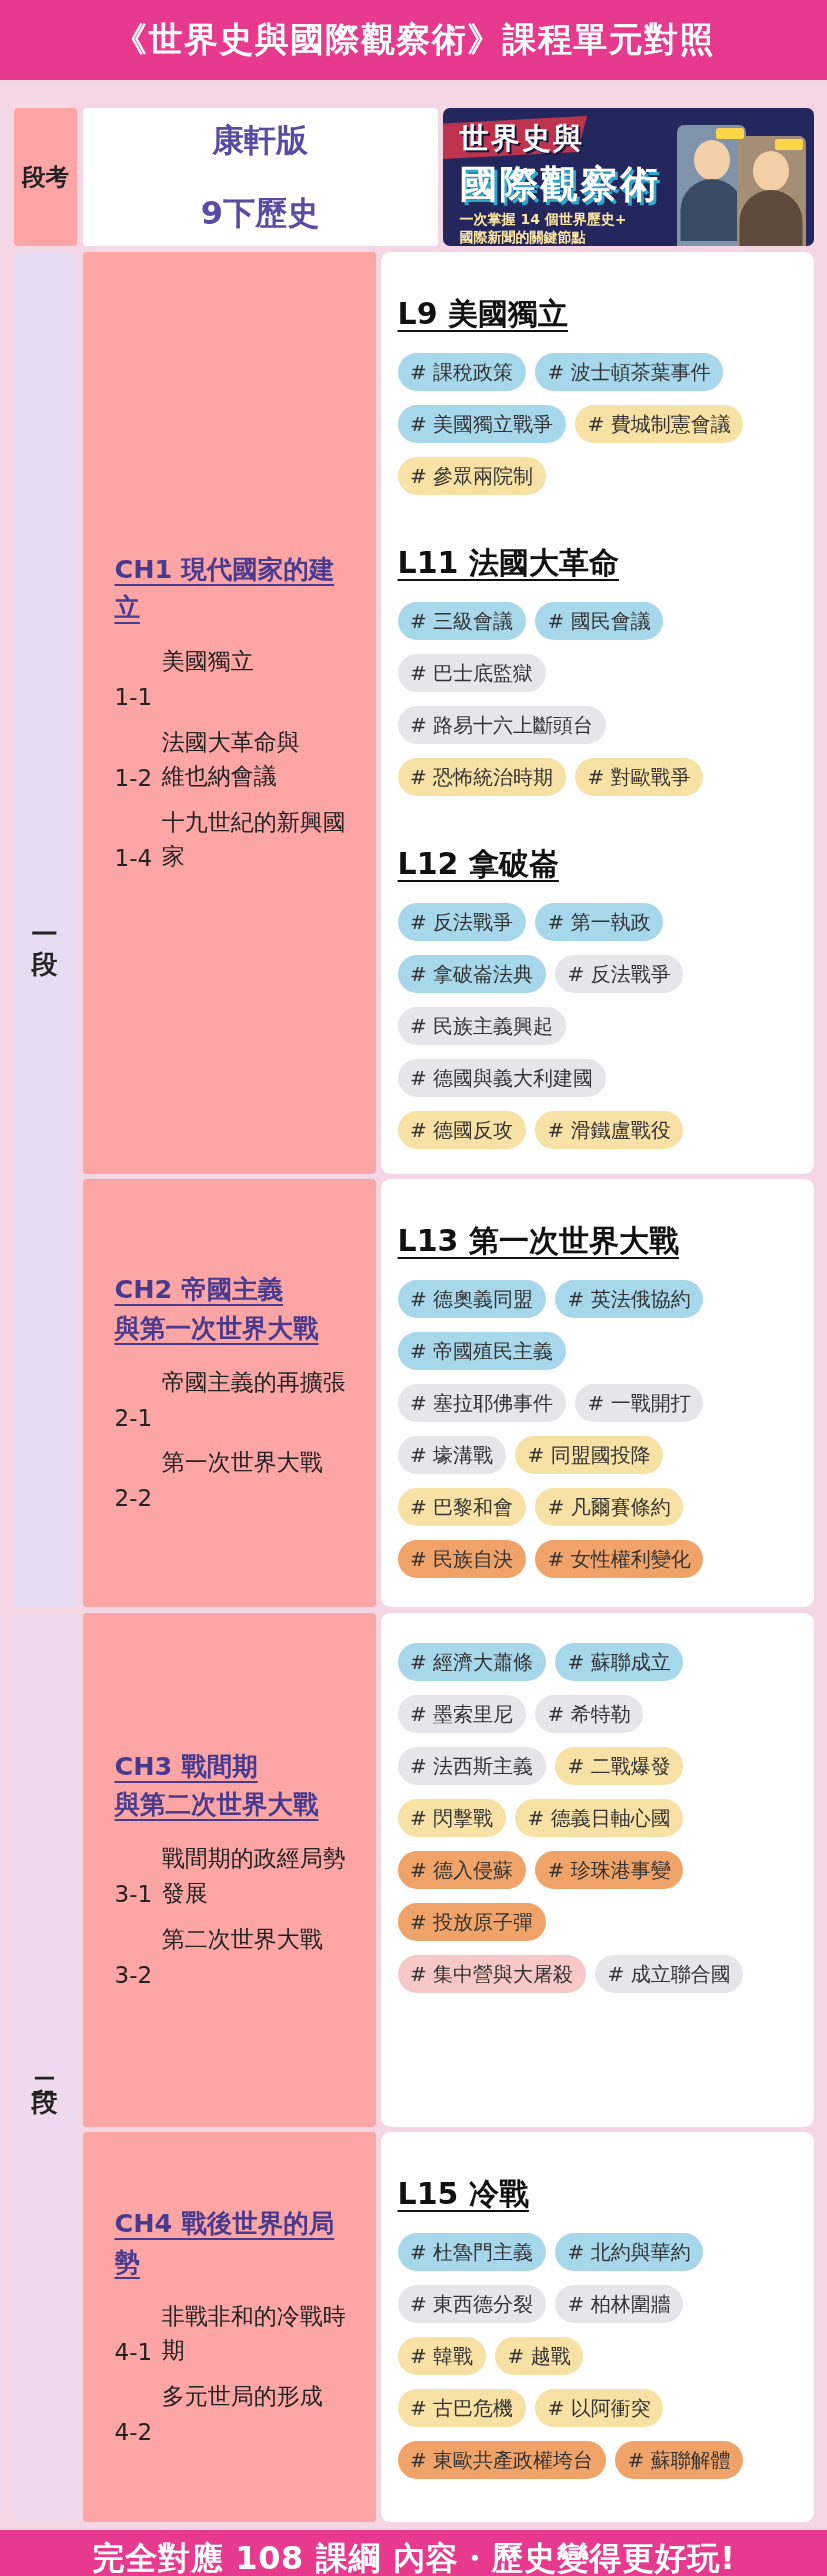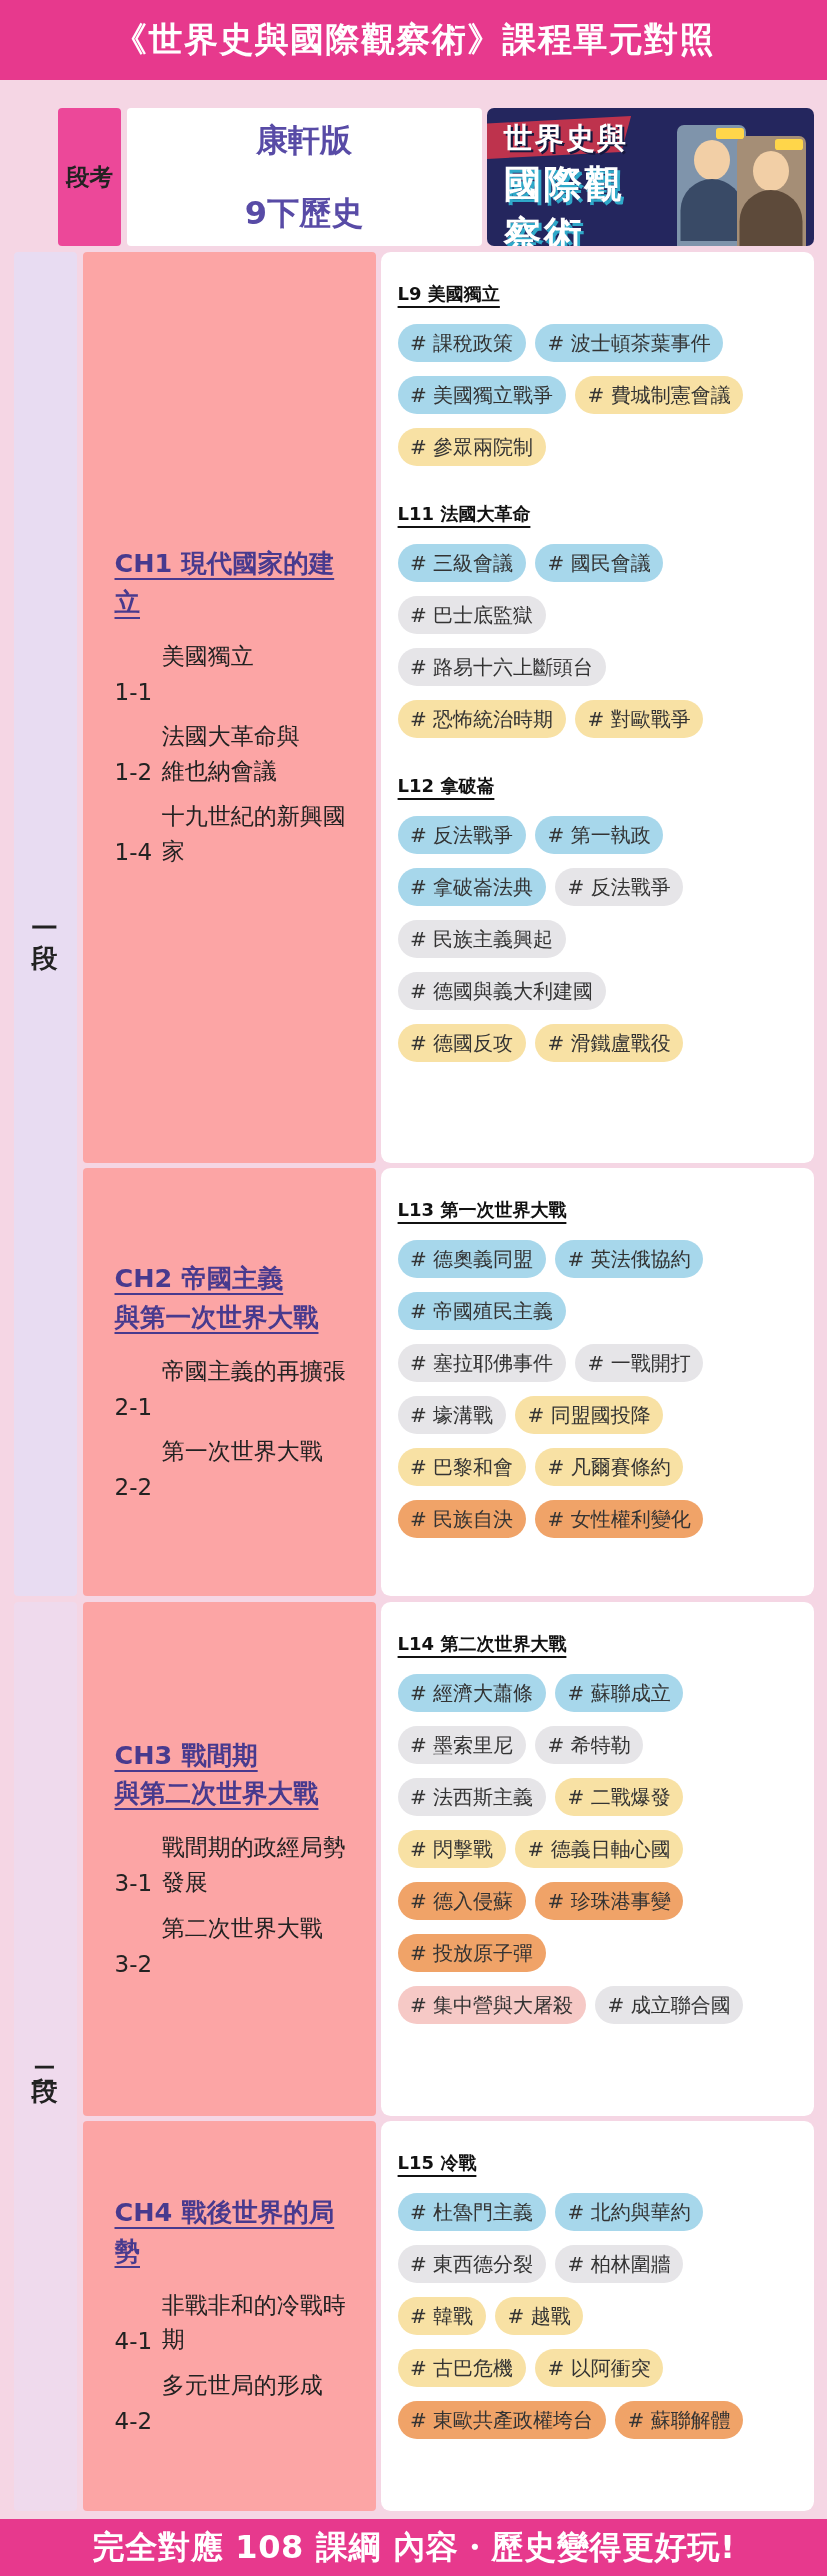--- a/index.html
+++ b/index.html
@@ -18,22 +18,22 @@
   .page-title{
     margin:0;color:#ffffff;font-size:34px;font-weight:800;letter-spacing:1.4px;
   }
 
   
   .content{flex:1;padding:28px 14px 8.3px 14px;}
   .cell{border-radius:4.1px;box-sizing:border-box;}
 
   .head-row{display:flex;gap:5.5px;height:138px;margin-bottom:5.5px;}
   .exam-head{
-    width:63px;background:#ec4899;display:flex;align-items:center;justify-content:center;
-    font-size:23.5px;font-weight:700;color:#222;margin-left:44px;
+    width:63px;background:#fca5a5;display:flex;align-items:center;justify-content:center;
+    font-size:23.5px;font-weight:700;color:#222;
   }
   .textbook-head{
     width:355px;background:#ffffff;display:flex;flex-direction:column;align-items:center;justify-content:center;
     font-size:32px;font-weight:800;color:#584ba6;line-height:1.35;gap:29px;
   }
 
   
   .logo-cell{
     flex:1;background:#24265e;border-radius:7px;position:relative;overflow:hidden;
     display:flex;align-items:stretch;
@@ -103,21 +103,21 @@
   .chapter-item{display:flex;gap:9.7px;font-size:23px;color:#222;line-height:1.5;}
   .item-num{flex-shrink:0;margin-top:36px;}
   .item-text{white-space:pre-line;}
 
   .lesson-col{flex:1;display:flex;}
   .panel{
     flex:1;background:#ffffff;border-radius:9.7px;box-sizing:border-box;
     padding:30px 15px 25px 16.6px;display:flex;flex-direction:column;gap:36px;
   }
   .lesson-title{
-    margin:0 0 18px 0;font-size:18px;font-weight:800;color:#111;
+    margin:12px 0 18px 0;font-size:30px;font-weight:800;color:#111;
     text-decoration:underline;text-decoration-thickness:2.1px;text-underline-offset:5.5px;
   }
   .tag-rows{display:flex;flex-direction:column;gap:14px;align-items:flex-start;}
   .tag-row{display:flex;gap:9.7px;flex-wrap:nowrap;}
   .tag{
     white-space:nowrap;font-size:20px;font-weight:500;color:#333;
     padding:7px 12.4px;border-radius:689px;line-height:1.2;
   }
   .c-blue{background:#a7d7eb;}
   .c-yellow{background:#f8e1a4;}
@@ -332,21 +332,20 @@
 
   <div class="chapter-item">
     <span class="item-num">3-2</span>
     <span class="item-text">第二次世界大戰</span>
   </div>
 </div>
     </div>
     <div class="lesson-col">
       <div class="panel">
   <div class="lesson">
-    <h3 class="lesson-title">L14 第二次世界大戰</h3>
     <div class="tag-rows">
                       <div class="tag-row">
                         <span class="tag c-blue"># 經濟大蕭條</span>
                         <span class="tag c-blue"># 蘇聯成立</span>
                       </div>
                       <div class="tag-row">
                         <span class="tag c-gray"># 墨索里尼</span>
                         <span class="tag c-gray"># 希特勒</span>
                       </div>
                       <div class="tag-row">

